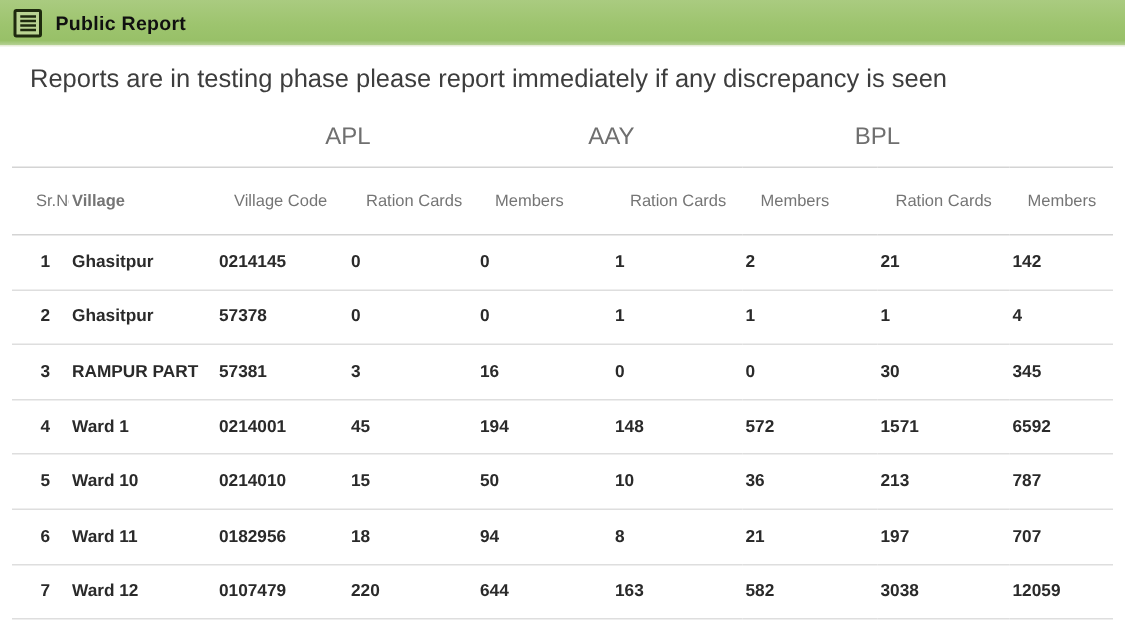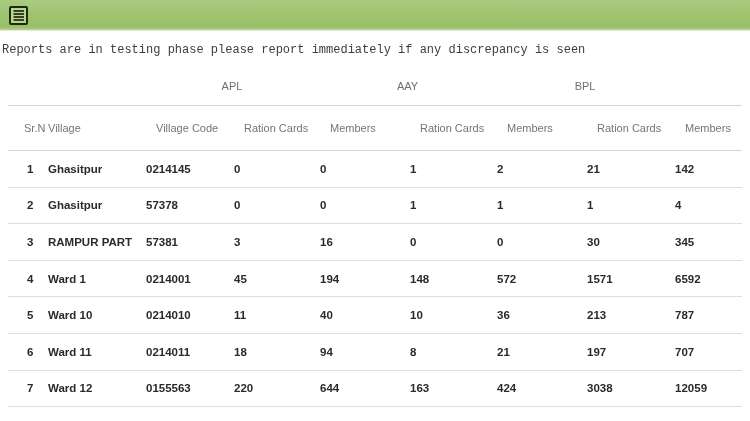--- a/index.html
+++ b/index.html
@@ -33,58 +33,57 @@
   .topbar-title {
     margin-left: 8px;
     font-size: 13px;
     font-weight: bold;
     color: #101010;
     letter-spacing: 0.2px;
   }
 
   
   .notice {
-    margin: 12px 8px 0 2px;
-    font-size: 12px;
+    margin: 12px 8px 0 20px;
+    font-size: 17px;
     color: #3d3d3d;
-    font-family: Liberation Mono, monospace;
   }
 
   
   table.report {
     margin: 10px 8px 0 8px;
     width: 734px;
     border-collapse: collapse;
     table-layout: fixed;
   }
   table.report th, table.report td {
     text-align: left;
     vertical-align: middle;
     white-space: nowrap;
     overflow: hidden;
     padding: 0 0 0 2px;
   }
   tr.group-row th {
     height: 38px;
-    font-size: 11px;
+    font-size: 16px;
     font-weight: normal;
     color: #6f6f6f;
     text-align: center;
     border-bottom: 1px solid #d4d4d4;
   }
   tr.colhead-row th {
     height: 44px;
     font-size: 11px;
     font-weight: normal;
     color: #757575;
     border-bottom: 1px solid #d4d4d4;
     padding-left: 12px;
   }
   tr.colhead-row th.col-srno { padding-left: 16px; }
-  tr.colhead-row th.col-village { padding-left: 2px; }
+  tr.colhead-row th.col-village { padding-left: 2px; font-weight: bold; }
   tbody.rows td {
     height: 35.6px;
     font-size: 11.5px;
     font-weight: bold;
     color: #2a2a2a;
     border-bottom: 1px solid #dedede;
   }
   tbody.rows td.cell-srno { padding-left: 19px; }
 </style>
 </head>
@@ -93,20 +92,21 @@
 <div class="topbar">
   <span class="report-icon">
     <svg width="21" height="21" viewBox="0 0 21 21" xmlns="http://www.w3.org/2000/svg">
       <rect x="2" y="2" width="17" height="17" rx="1" fill="#b9d392" stroke="#1e2a0e" stroke-width="2"></rect>
       <line x1="5.5" y1="6" x2="16" y2="6" stroke="#1e2a0e" stroke-width="1.7"></line>
       <line x1="5.5" y1="9" x2="16" y2="9" stroke="#1e2a0e" stroke-width="1.7"></line>
       <line x1="5.5" y1="12" x2="16" y2="12" stroke="#1e2a0e" stroke-width="1.7"></line>
       <line x1="5.5" y1="15" x2="16" y2="15" stroke="#1e2a0e" stroke-width="1.7"></line>
     </svg>
   </span>
+  <span class="topbar-title">Public Report</span>
 </div>
 
 <div class="notice">Reports are in testing phase please report immediately if any discrepancy is seen</div>
 
 <table class="report">
   <colgroup>
     <col style="width:38px">
     <col style="width:98px">
     <col style="width:88px">
     <col style="width:86px">
@@ -178,46 +178,46 @@
         <td>194</td>
         <td>148</td>
         <td>572</td>
         <td>1571</td>
         <td>6592</td>
       </tr>
       <tr>
         <td class="cell-srno">5</td>
         <td>Ward 10</td>
         <td>0214010</td>
-        <td>11</td>
-        <td>40</td>
+        <td>15</td>
+        <td>50</td>
         <td>10</td>
         <td>36</td>
         <td>213</td>
         <td>787</td>
       </tr>
       <tr>
         <td class="cell-srno">6</td>
         <td>Ward 11</td>
-        <td>0214011</td>
+        <td>0182956</td>
         <td>18</td>
         <td>94</td>
         <td>8</td>
         <td>21</td>
         <td>197</td>
         <td>707</td>
       </tr>
       <tr>
         <td class="cell-srno">7</td>
         <td>Ward 12</td>
-        <td>0155563</td>
+        <td>0107479</td>
         <td>220</td>
         <td>644</td>
         <td>163</td>
-        <td>424</td>
+        <td>582</td>
         <td>3038</td>
         <td>12059</td>
       </tr>
       <tr>
         <td class="cell-srno">8</td>
         <td>Ward 13</td>
         <td>0214013</td>
         <td>167</td>
         <td>650</td>
         <td>184</td>

